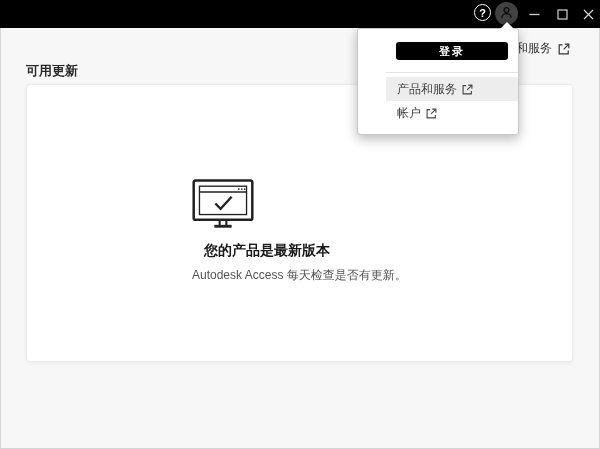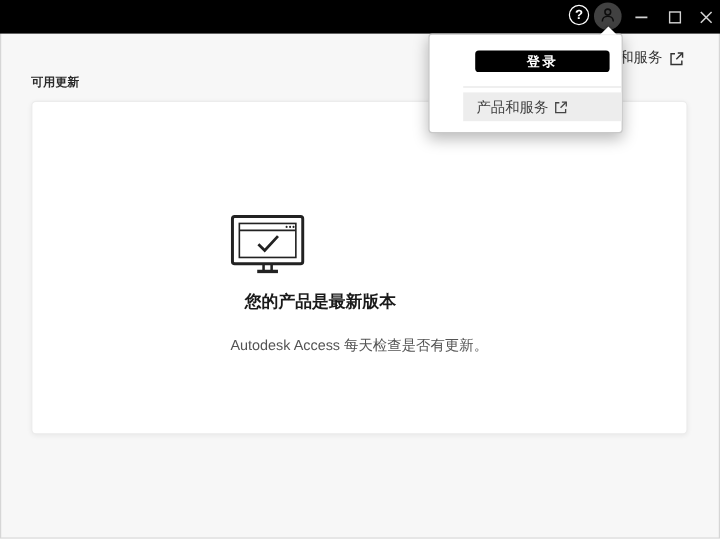--- a/index.html
+++ b/index.html
@@ -40,35 +40,35 @@
 
   
   .header-link {
     position:absolute; top:40px; right:30px;
     display:flex; align-items:center; gap:6px;
     font-size:12px; color:#333; text-decoration:none; z-index:1;
     cursor:pointer;
   }
   .page-title {
     position:absolute; left:26px; top:62px;
-    font-size:10px; font-weight:700; color:#2a2a2a;
+    font-size:13px; font-weight:700; color:#2a2a2a;
   }
 
   
   .card {
     position:absolute; left:26px; top:84px; width:547px; height:278px;
     background:#fff; border:1px solid #ececec; border-radius:4px;
     box-shadow:0 1px 4px rgba(0,0,0,0.06);
   }
   .card-content { position:absolute; left:165px; top:94px; }
   .status-title {
     margin-top:10px; font-size:14px; font-weight:700; color:#1a1a1a;margin-left:12px;
   }
   .status-subtitle {
-    margin-top:19px; font-size:12px; color:#545454;
+    margin-top:7px; font-size:12px; color:#545454;
   }
 
   
   .dropdown {
     position:absolute; left:357px; top:28px; width:162px;
     background:#fff; border:1px solid #c9c9c9; border-radius:3px;
     box-shadow:0 4px 12px rgba(0,0,0,0.28); z-index:20;padding-left:28px;
   }
   .dropdown-caret {
     position:absolute; left:142px; top:-7px; width:0; height:0;
@@ -171,16 +171,26 @@
       <div class="menu-item highlight">
         <span>产品和服务</span>
         <span>
           <svg class="ext-icon" width="11" height="11" viewBox="0 0 12 12" fill="none" stroke="#444" stroke-width="1.2">
             <path d="M4.5 1.8H1.2v9h9V7.5"></path>
               <path d="M6.8 1.2h4v4"></path>
               <path d="M10.6 1.4L5.6 6.4"></path>
           </svg>
         </span>
       </div>
+      <div class="menu-item">
+        <span>帐户</span>
+        <span>
+          <svg class="ext-icon" width="11" height="11" viewBox="0 0 12 12" fill="none" stroke="#444" stroke-width="1.2">
+            <path d="M4.5 1.8H1.2v9h9V7.5"></path>
+              <path d="M6.8 1.2h4v4"></path>
+              <path d="M10.6 1.4L5.6 6.4"></path>
+          </svg>
+        </span>
+      </div>
     </div>
   </div>
 
 </div>
 
 </body></html>

